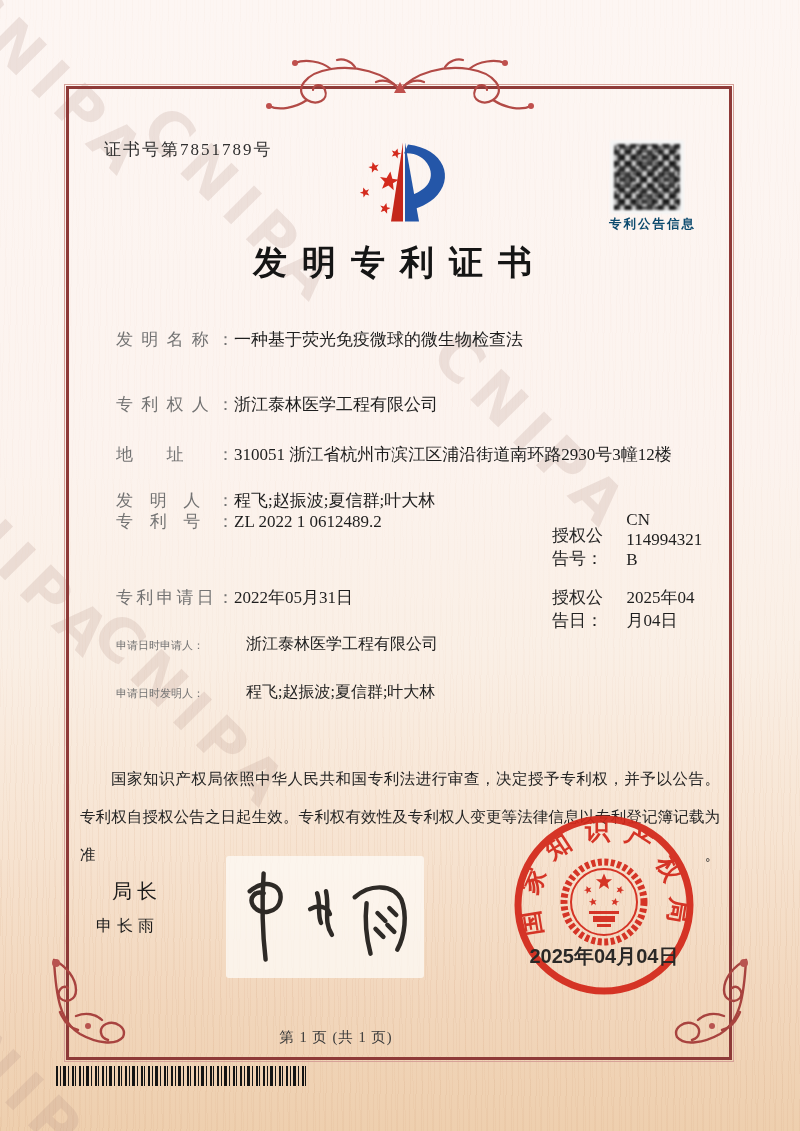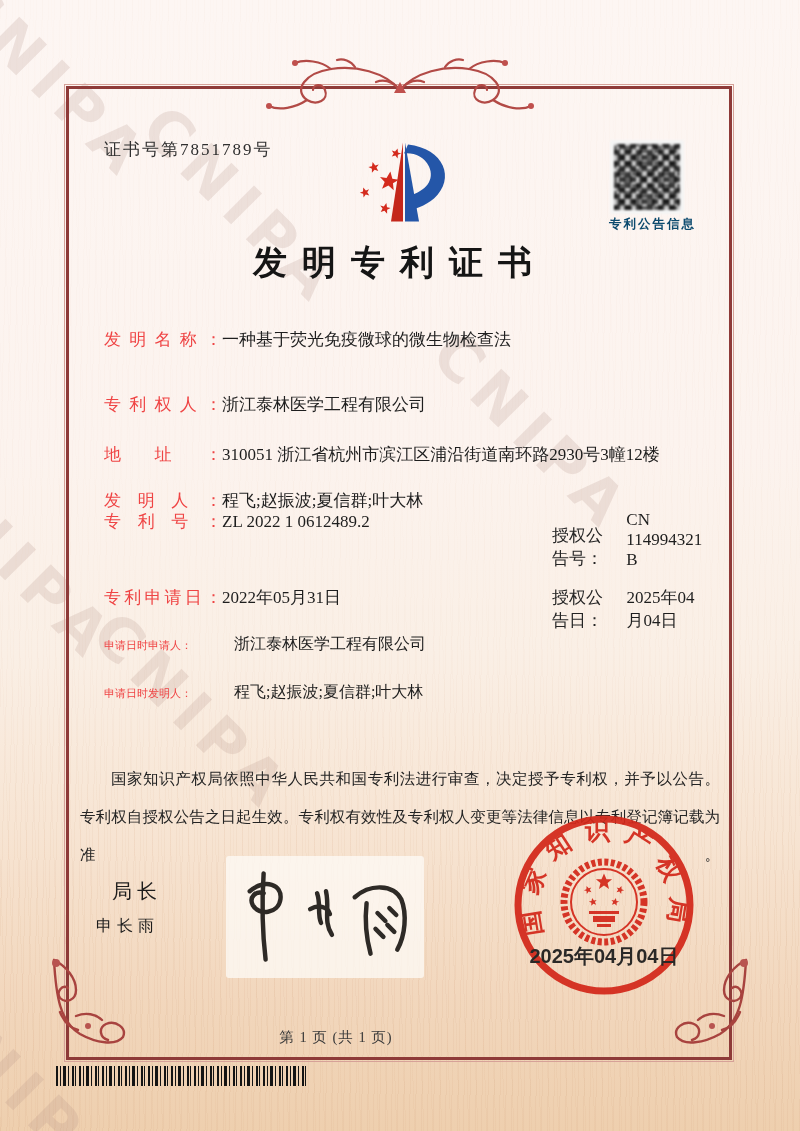--- a/index.html
+++ b/index.html
@@ -40,21 +40,21 @@
       repeating-conic-gradient(#6a6a6a 0% 25%,#d8d5d1 25% 50%) 3px 2px/15px 15px;
     background-blend-mode:multiply;filter:blur(1.3px) grayscale(1) contrast(1.05);
     border:4px solid #f2efec;}
   .qr-caption{position:absolute;left:596px;top:216px;width:100px;text-align:right;
     font-size:12.5px;letter-spacing:2px;color:#0c4a6e;font-weight:bold;}
   .title{position:absolute;left:0;top:240px;width:800px;text-align:center;
     font-size:34px;font-weight:bold;letter-spacing:15px;
     box-sizing:border-box;color:#151515;}
   .frow{position:absolute;left:104px;width:600px;font-size:17px;display:flex;align-items:baseline;}
   .flabel{display:inline-block;width:118px;text-align:justify;text-align-last:justify;
-    flex:none;color:#ef4444;}
+    flex:none;color:#737373;margin-left:12px;}
   .flabel.wide{width:130px;text-align:left;text-align-last:left;font-size:11px;}
   .fvalue{margin-left:0;color:#1e1e1e;}
   .col-right{position:absolute;left:448px;top:0;display:flex;align-items:flex-end;font-size:17px;}
   .col-right .rlabel{color:#242424;}
   .col-right .fvalue{margin-left:8px;}
   .statement{position:absolute;left:80px;top:760px;width:640px;font-size:15.5px;
     line-height:2.45;color:#242424;}
   .statement .l1{text-indent:2em;text-align:justify;text-align-last:justify;}
   .statement .l2{text-align:justify;text-align-last:justify;}
   .director-title{position:absolute;left:112px;top:878px;font-size:20px;letter-spacing:5px;

